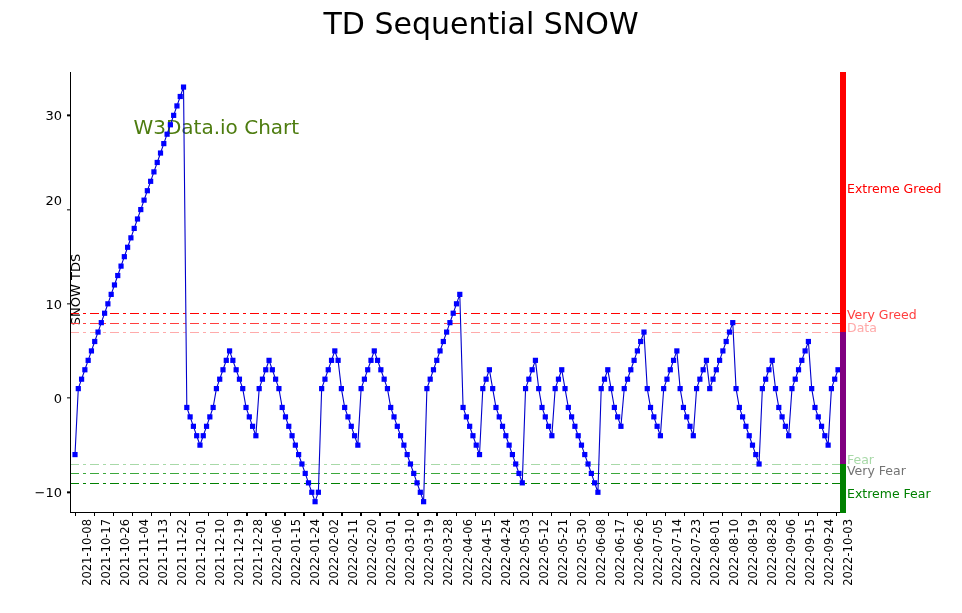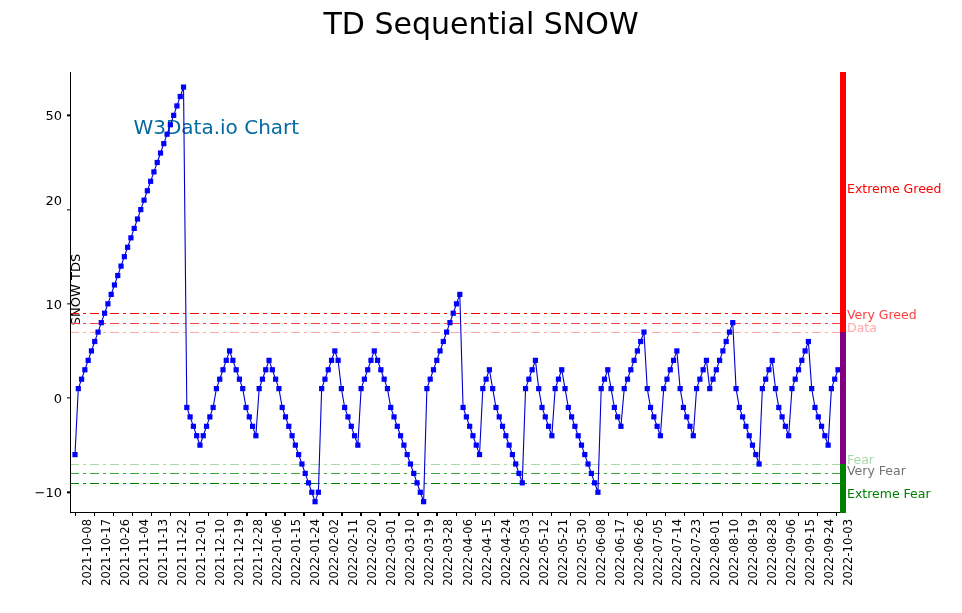--- a/index.html
+++ b/index.html
@@ -36,21 +36,21 @@
   .hline{position:absolute;left:0;width:100%;height:0;border-top-width:1.4px;
          border-top-style:dashed;}
   .hline.dashdot{border-top-style:dashed;}
 
   .zone-label{position:absolute;left:847px;font-size:12.5px;white-space:nowrap;
               transform:translateY(-50%);}
 
   .sidebar-seg{position:absolute;left:840px;width:6px;}
 
   .watermark{position:absolute;left:108px;top:88px;font-size:20px;
-             line-height:26px;color:#0369a1;white-space:pre;}
+             line-height:26px;color:#4d7c0f;white-space:pre;}
 
   svg.series{position:absolute;left:0;top:0;overflow:visible;}
 </style>
 </head>
 <body>
 
 <div id="chart-root">
 
   <div class="title">TD Sequential SNOW</div>
 
@@ -63,21 +63,21 @@
     <div class="ylabel">SNOW TDS</div>
     <div id="y-axis">
         <div class="ytick" style="top: 420.269px;">−10</div>
         <div class="ytickmark" style="top: 420.269px;"></div>
         <div class="ytick" style="top: 326.038px;">0</div>
         <div class="ytickmark" style="top: 326.038px;"></div>
         <div class="ytick" style="top: 231.808px;">10</div>
         <div class="ytickmark" style="top: 231.808px;"></div>
         <div class="ytick" style="top: 128px;">20</div>
         <div class="ytickmark" style="top: 137.577px;"></div>
-        <div class="ytick" style="top: 43.3462px;">50</div>
+        <div class="ytick" style="top: 43.3462px;">30</div>
         <div class="ytickmark" style="top: 43.3462px;"></div>
       </div>
     <div id="x-axis">
         <div class="xtickmark" style="left: 4px;"></div>
         <div class="xtick" style="left: 9px;">2021-10-08</div>
         <div class="xtickmark" style="left: 23.025px;"></div>
         <div class="xtick" style="left: 28.025px;">2021-10-17</div>
         <div class="xtickmark" style="left: 42.05px;"></div>
         <div class="xtick" style="left: 47.05px;">2021-10-26</div>
         <div class="xtickmark" style="left: 61.075px;"></div>

